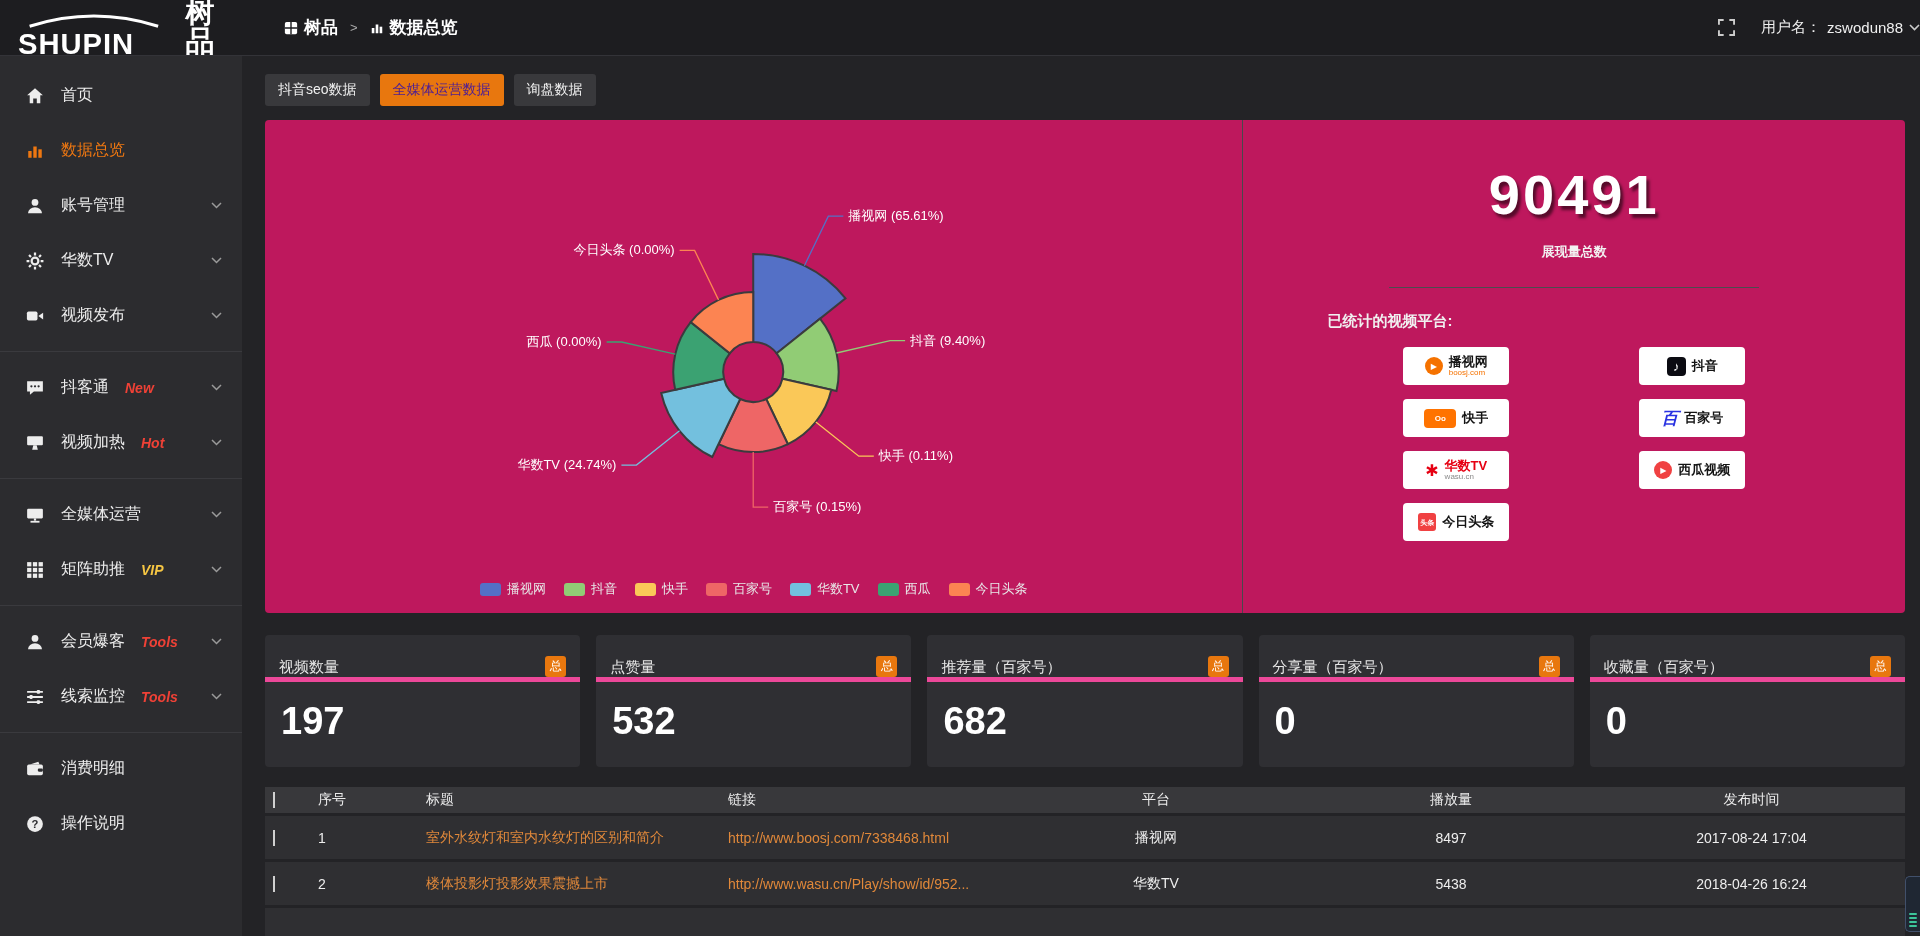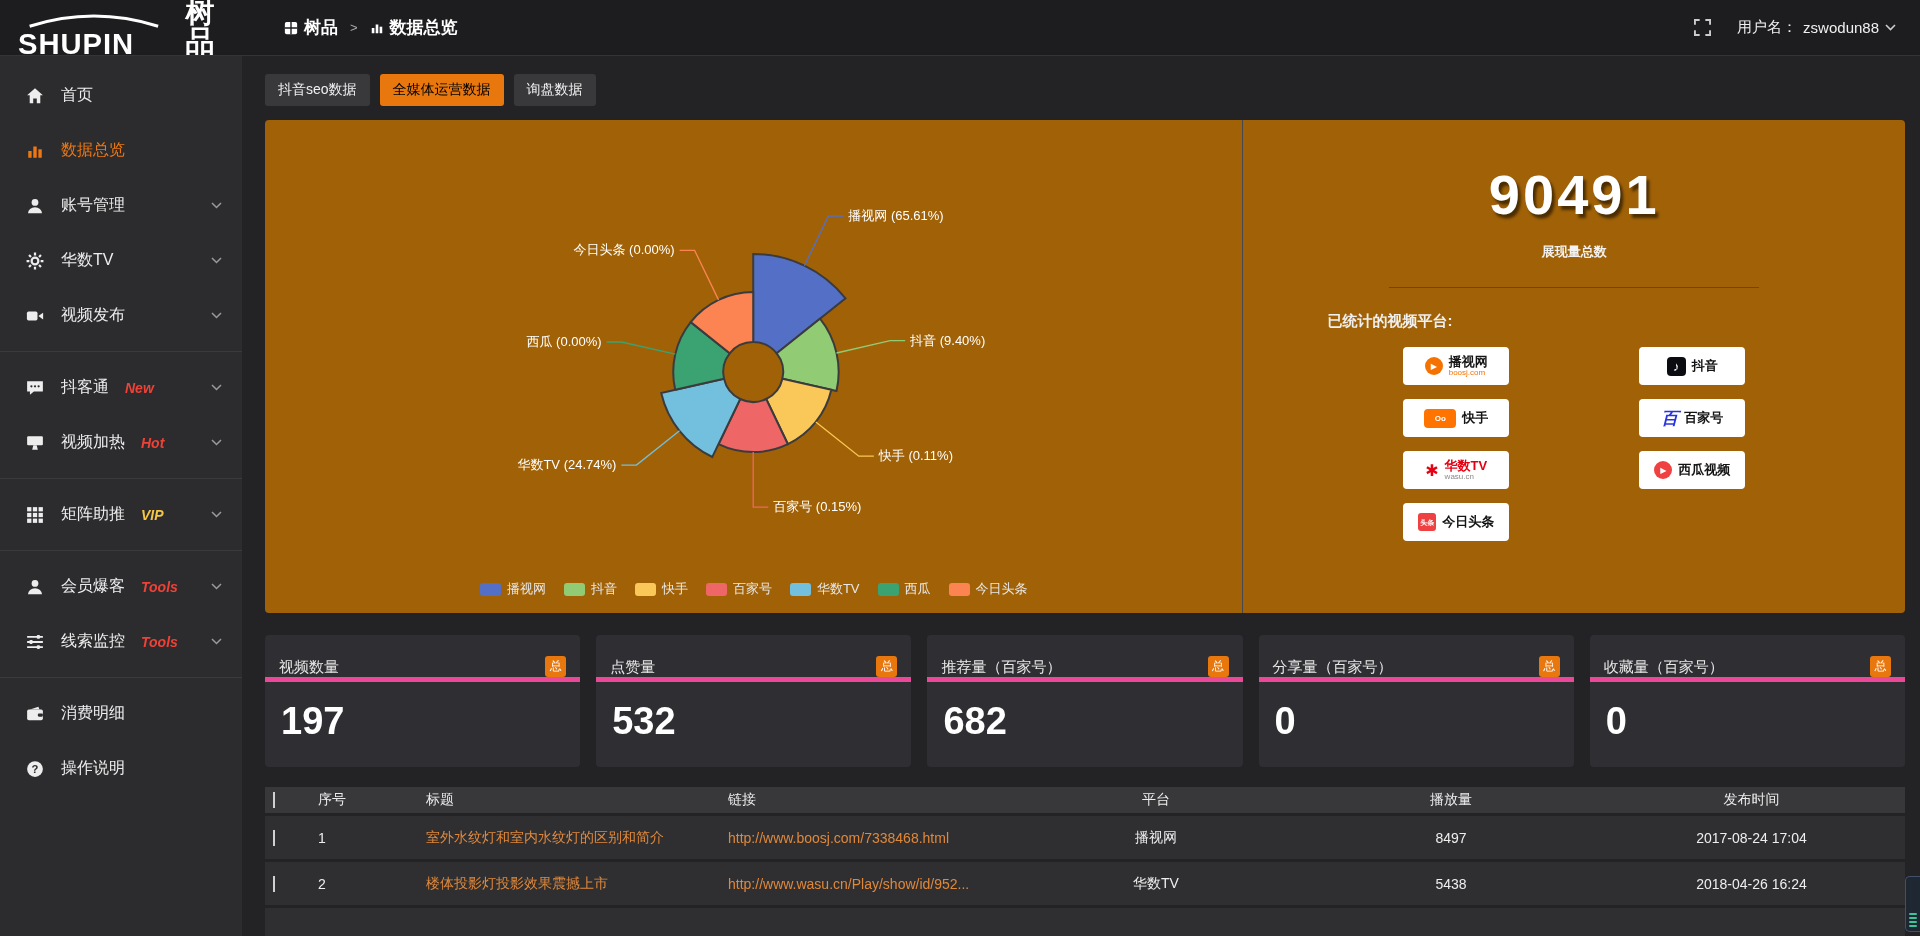--- a/index.html
+++ b/index.html
@@ -7,43 +7,43 @@
     font-family:"Liberation Sans","DejaVu Sans",sans-serif; position:relative; }
 
   
   .topbar { height:56px; background:#1d1d20; display:flex; align-items:center; border-bottom:1px solid #333338; }
   .logo { width:242px; padding-left:16px; display:flex; align-items:flex-end; gap:6px; cursor:pointer; }
   .logo-cn { color:#fff; font-size:29px; font-weight:bold; line-height:1; padding-bottom:2px; }
   .breadcrumb { display:flex; align-items:center; margin-left:42px; }
   .bc-icon { display:flex; color:#fff; margin-right:6px; }
   .bc-item { color:#fff; font-size:17px; font-weight:bold; cursor:pointer; }
   .bc-sep { color:#aaa; font-size:13px; margin:0 12px; }
-  .topbar-right { margin-left:auto; display:flex; align-items:center; gap:26px; padding-right:24px; }
+  .topbar-right { margin-left:auto; display:flex; align-items:center; gap:26px; }
   .fullscreen { display:flex; color:#ccc; cursor:pointer; }
   .username { display:flex; align-items:center; gap:6px; color:#f0f0f0; font-size:15px; cursor:pointer; }
 
   
   .layout { display:flex; height:880px; }
   .sidebar { width:242px; background:#2c2c2f; flex-shrink:0; padding-top:12px; }
   .s-item { display:flex; align-items:center; height:55px; padding:0 20px 0 26px; color:#ededed; font-size:16px; cursor:pointer; }
   .s-item.active { color:#ee7711; }
   .s-icon { width:20px; margin-right:15px; display:flex; align-items:center; }
   .s-tag { font-style:italic; font-weight:bold; font-size:14px; margin-left:16px; }
   .s-chev { margin-left:auto; display:flex; color:#9a9a9a; }
   .s-div { border-top:1px solid #3a3a3e; margin:8px 0; }
 
   .main { flex:1; padding:18px 15px 0 23px; overflow:hidden; }
 
   
   .tabs { display:flex; gap:10px; }
   .tab { padding:7px 13px; background:#39393c; color:#f0f0f0; font-size:14px; border-radius:3px; cursor:pointer; }
-  .tab.active { background:#e8770e; color:#000000; }
-
-  
-  .panel { margin-top:14px; height:493px; background:#a16207; border-radius:4px; display:flex; }
+  .tab.active { background:#e8770e; color:#4c1d95; }
+
+  
+  .panel { margin-top:14px; height:493px; background:#be185d; border-radius:4px; display:flex; }
   .chart-side { width:59.6%; display:flex; flex-direction:column; }
   #pie { width:100%; height:445px; display:block; }
   .legend { flex:1; display:flex; align-items:center; justify-content:center; gap:18px; }
   .lg-item { display:flex; align-items:center; gap:6px; cursor:pointer; }
   .lg-swatch { width:21px; height:13px; border-radius:3px; }
   .lg-label { color:#e8e8e8; font-size:13px; }
 
   .stats-side { flex:1; border-left:1px solid #48484c; padding-top:42px; text-align:center; }
   .big-number { color:#fff; font-size:56px; font-weight:bold; letter-spacing:3px;
     text-shadow:3px 4px 3px rgba(0,0,0,.55); }
@@ -231,20 +231,35 @@
         <span class="s-chev">
           <svg width="11" height="7" viewBox="0 0 11 7" fill="none" stroke="currentColor" stroke-width="1.5">
             <path d="M1 1l4.5 4.5L10 1"></path>
           </svg>
         </span>
       </div>
       <div class="s-div"></div>
       <div class="s-item">
         <span class="s-icon">
           <svg width="18" height="18" viewBox="0 0 16 16" fill="currentColor">
+            <rect x="1" y="2.5" width="14" height="8.5" rx="1"></rect>
+            <rect x="7" y="11" width="2" height="2"></rect>
+            <rect x="4" y="13.2" width="8" height="1.6"></rect>
+          </svg>
+        </span>
+        <span class="s-label">全媒体运营</span>
+        <span class="s-chev">
+          <svg width="11" height="7" viewBox="0 0 11 7" fill="none" stroke="currentColor" stroke-width="1.5">
+            <path d="M1 1l4.5 4.5L10 1"></path>
+          </svg>
+        </span>
+      </div>
+      <div class="s-item">
+        <span class="s-icon">
+          <svg width="18" height="18" viewBox="0 0 16 16" fill="currentColor">
             <rect x="1" y="1" width="3.8" height="3.8"></rect>
             <rect x="6.1" y="1" width="3.8" height="3.8"></rect>
             <rect x="11.2" y="1" width="3.8" height="3.8"></rect>
             <rect x="1" y="6.1" width="3.8" height="3.8"></rect>
             <rect x="6.1" y="6.1" width="3.8" height="3.8"></rect>
             <rect x="11.2" y="6.1" width="3.8" height="3.8"></rect>
             <rect x="1" y="11.2" width="3.8" height="3.8"></rect>
             <rect x="6.1" y="11.2" width="3.8" height="3.8"></rect>
             <rect x="11.2" y="11.2" width="3.8" height="3.8"></rect>
           </svg>

